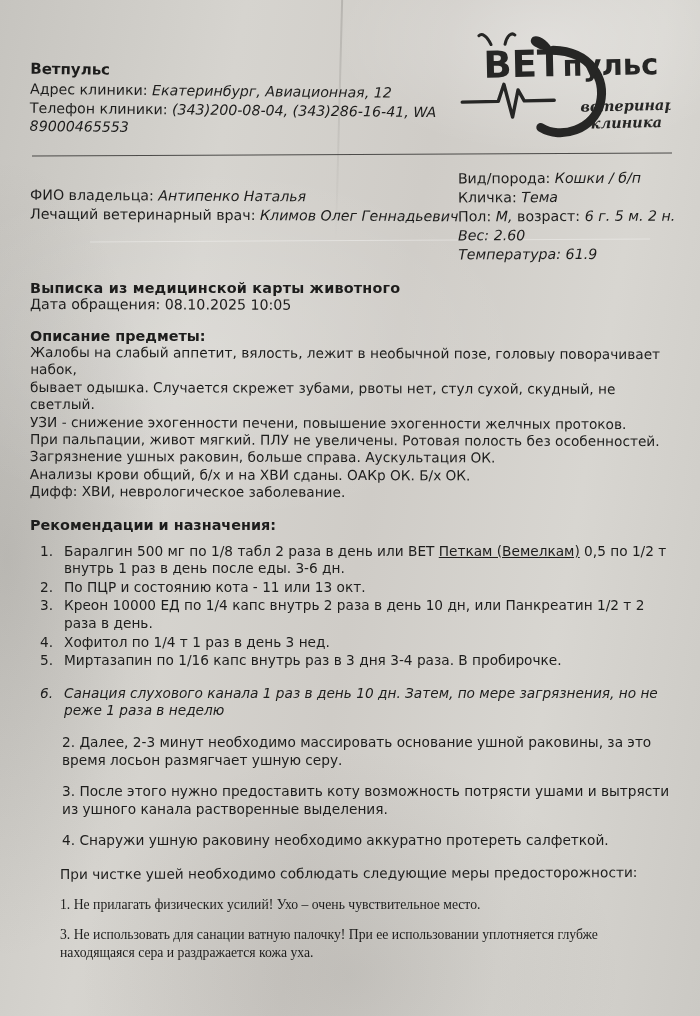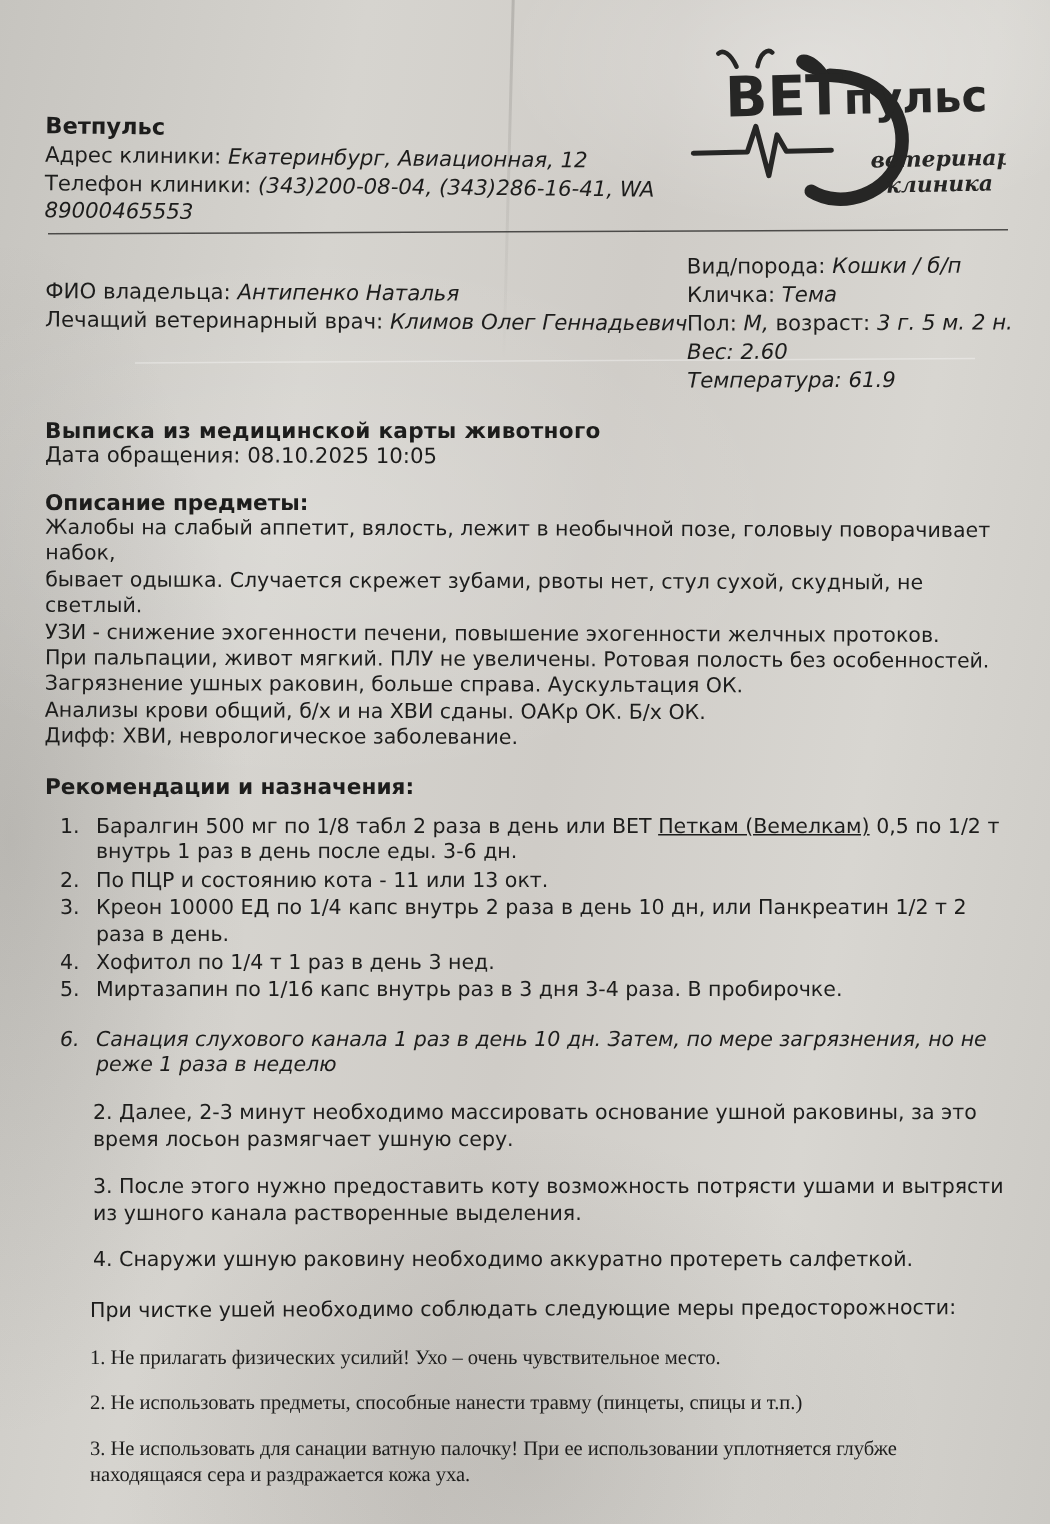--- a/index.html
+++ b/index.html
@@ -19,21 +19,21 @@
       linear-gradient(100deg,#c6c4bf 0%,#d6d4cf 28%,#cfccc7 52%,#d8d6d1 76%,#cbc9c4 100%);
   }
   .crease{position:absolute;left:338px;top:0;width:2px;height:240px;
     background:linear-gradient(to bottom,rgba(110,108,104,.28),rgba(110,108,104,.06) 80%,transparent);
     transform:rotate(1.5deg);}
   .crease2{position:absolute;left:90px;top:240px;width:560px;height:1px;
     background:rgba(255,255,255,.35);transform:rotate(-.3deg);}
   .content{position:absolute;inset:0;padding:38px 28px 0 30px;box-sizing:border-box;}
 
   
-  .header{display:flex;justify-content:space-between;align-items:flex-end;}
+  .header{display:flex;justify-content:space-between;align-items:center;}
   .clinic{padding-top:10px;transform:rotate(.6deg);max-width:440px;}
   .clinic-name{font-weight:bold;font-size:15px;margin-bottom:2px;}
   .clinic-line{font-size:14.2px;line-height:18.5px;}
   .logo-wrap{width:212px;margin-top:-12px;margin-right:2px;transform:rotate(-1.2deg);}
   .rule{border:none;border-top:1.7px solid #4c4b49;margin:2px 0 12px 2px;transform:rotate(-.25deg);}
 
   
   .inforow{display:flex;justify-content:space-between;}
   .owner{padding-top:20px;transform:rotate(.35deg);}
   .patient{width:258px;padding-top:2px;transform:rotate(-.2deg);}
@@ -106,21 +106,21 @@
     <hr class="rule">
 
     <div class="inforow">
       <div class="owner">
           <div class="info-line"><span>ФИО владельца: </span><span class="it">Антипенко Наталья</span></div>
           <div class="info-line"><span>Лечащий ветеринарный врач: </span><span class="it">Климов Олег Геннадьевич</span></div>
         </div>
       <div class="patient">
           <div class="info-line"><span>Вид/порода: </span><span class="it">Кошки / б/п</span></div>
           <div class="info-line"><span>Кличка: </span><span class="it">Тема</span></div>
-          <div class="info-line"><span>Пол: </span><span class="it">М,</span><span> возраст: </span><span class="it">3 г. 5 м. 2 н.</span></div>
+          <div class="info-line"><span>Пол: </span><span class="it">М,</span><span> возраст: </span><span class="it">6 г. 5 м. 2 н.</span></div>
           <div class="info-line"><span class="it">Вес: 2.60</span></div>
           <div class="info-line"><span class="it">Температура: 61.9</span></div>
         </div>
     </div>
 
     <div class="doc-title">Выписка из медицинской карты животного</div>
     <div class="date-line">Дата обращения: 08.10.2025 10:05</div>
 
     <div class="sec-head">Описание предметы:</div>
     <div class="desc">
@@ -163,18 +163,17 @@
 
     <div class="sub-steps">
         <p class="sub-para">2. Далее, 2-3 минут необходимо массировать основание ушной раковины, за это время лосьон размягчает ушную серу.</p>
         <p class="sub-para">3. После этого нужно предоставить коту возможность потрясти ушами и вытрясти из ушного канала растворенные выделения.</p>
         <p class="sub-para">4. Снаружи ушную раковину необходимо аккуратно протереть салфеткой.</p>
       </div>
 
     <div class="caution-intro">При чистке ушей необходимо соблюдать следующие меры предосторожности:</div>
     <div class="caution-list">
         <p class="sub-para">1. Не прилагать физических усилий! Ухо – очень чувствительное место.</p>
-        <p class="sub-para">2. Не использовать предметы, способные нанести травму (пинцеты, спицы и т.п.)</p>
         <p class="sub-para">3. Не использовать для санации ватную палочку! При ее использовании уплотняется глубже находящаяся сера и раздражается кожа уха.</p>
       </div>
 
   </div>
 </div>
 
 </body></html>

